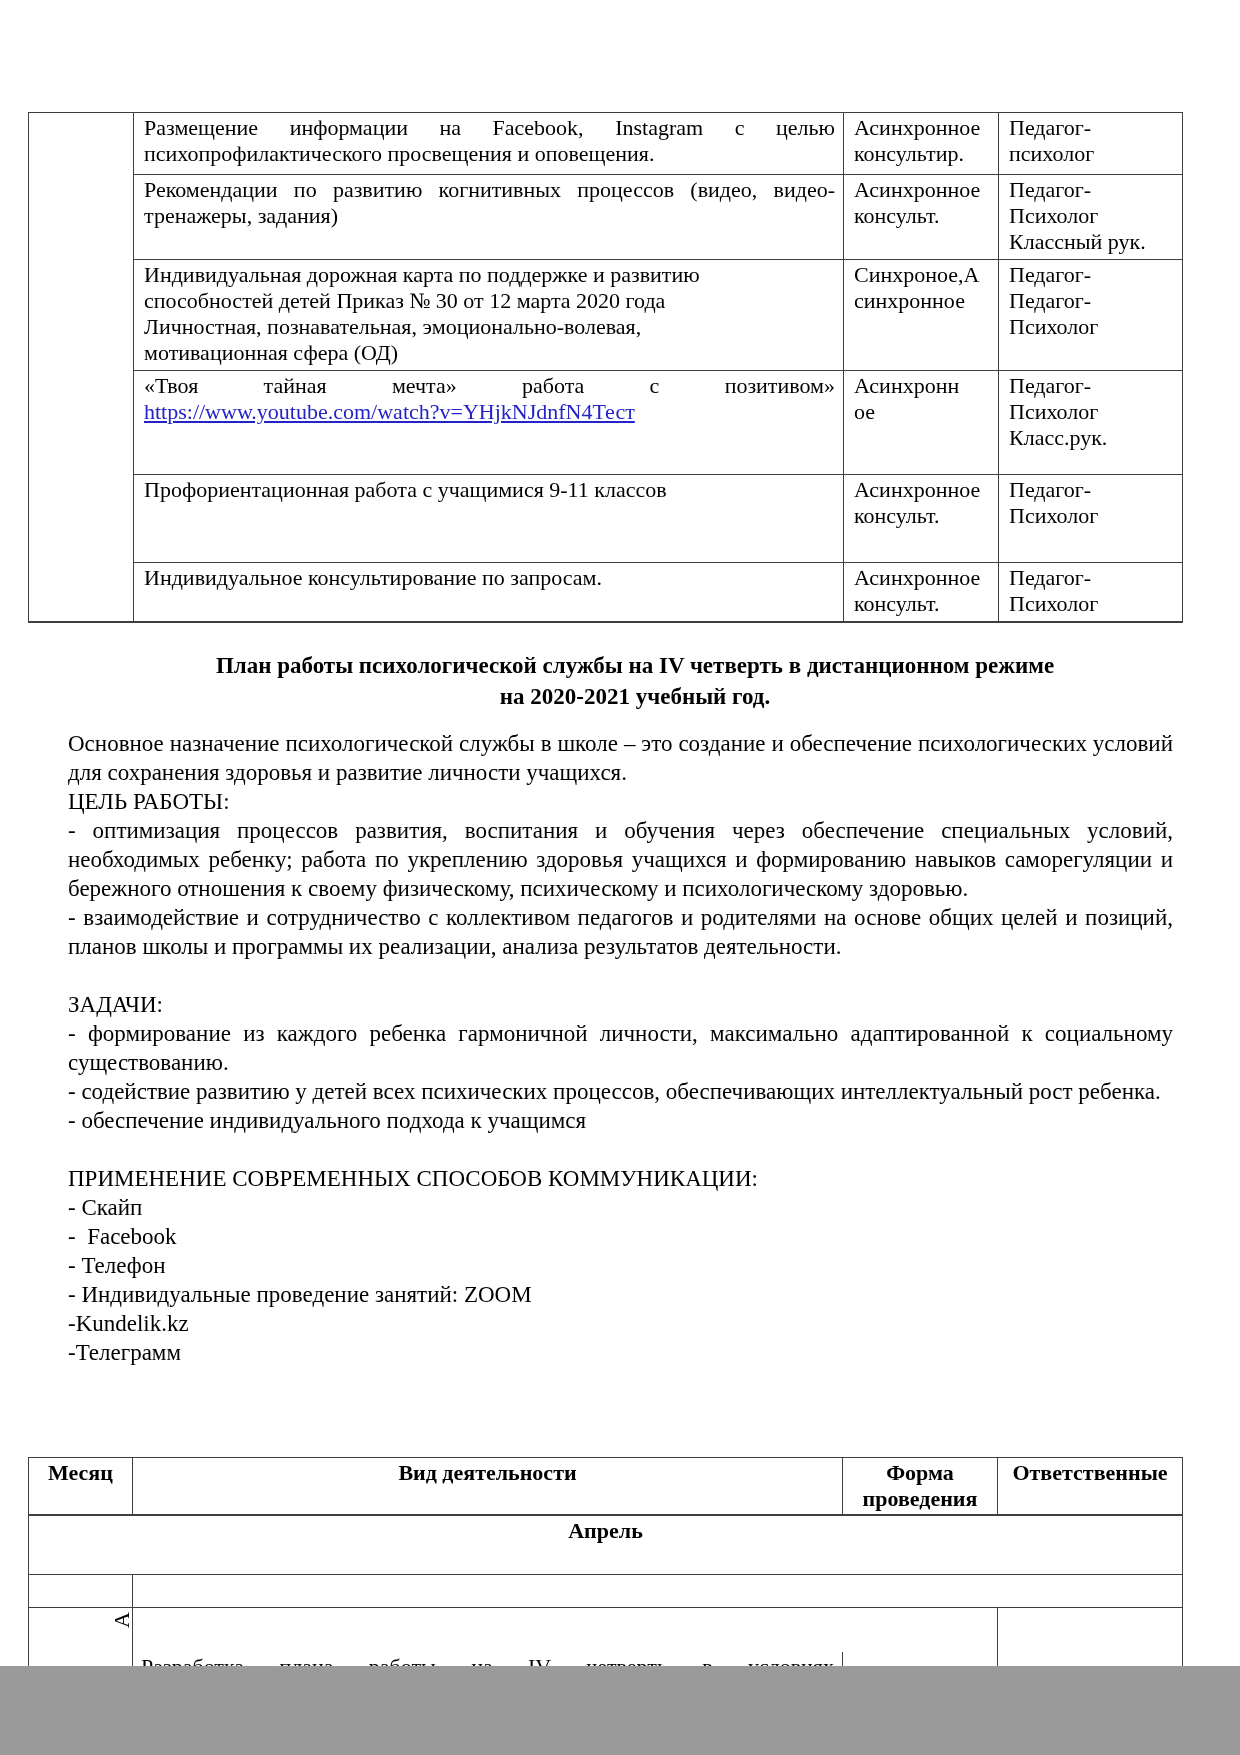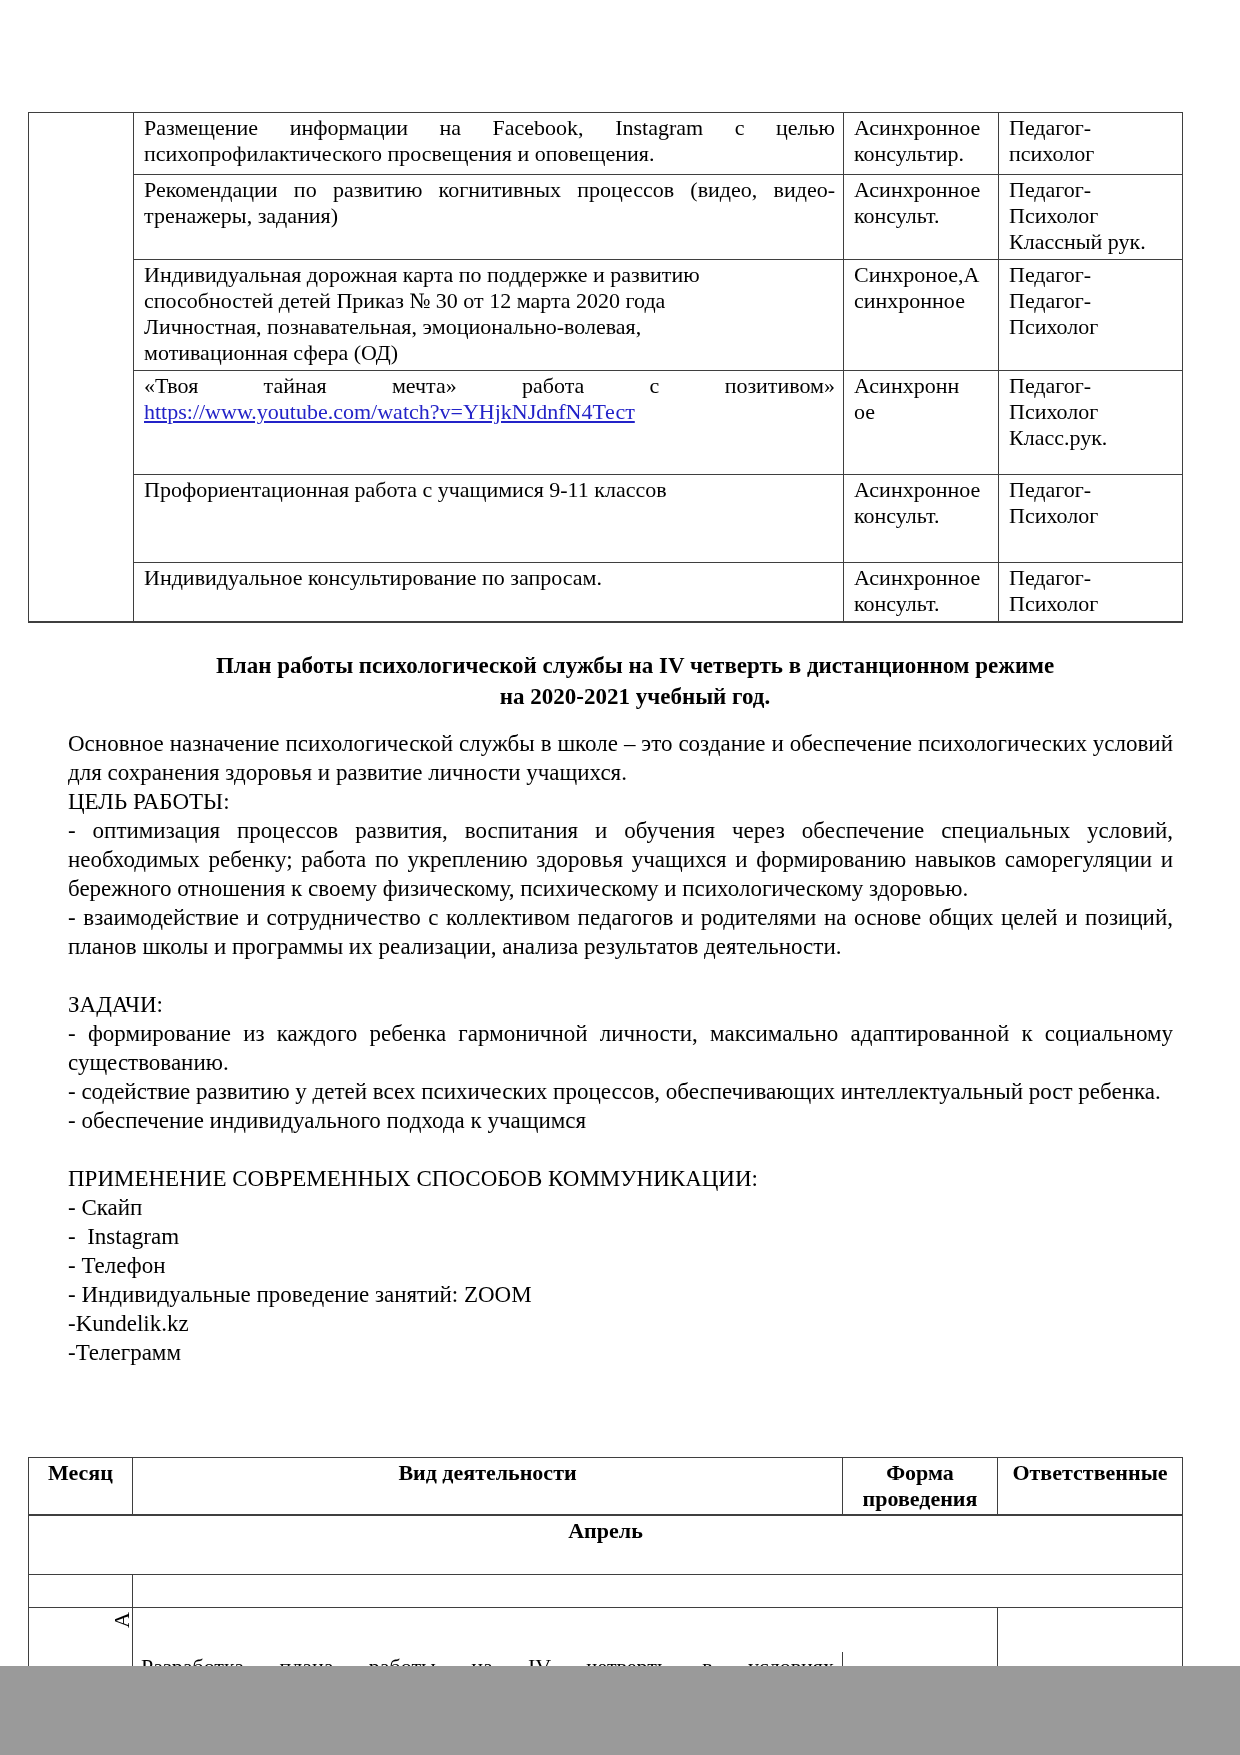--- a/index.html
+++ b/index.html
@@ -172,21 +172,21 @@
     <div class="para justify">- оптимизация процессов развития, воспитания и обучения через обеспечение специальных условий, необходимых ребенку; работа по укреплению  здоровья учащихся и формированию навыков саморегуляции и бережного отношения к своему физическому, психическому и психологическому здоровью.</div>
     <div class="para justify">- взаимодействие и сотрудничество с коллективом педагогов и родителями на основе общих целей и позиций, планов школы и программы их реализации, анализа результатов деятельности.</div>
     <div class="para gap"></div>
     <div class="para plain">ЗАДАЧИ:</div>
     <div class="para justify">- формирование из каждого ребенка гармоничной личности, максимально адаптированной к социальному существованию.</div>
     <div class="para justify">- содействие развитию у детей всех психических процессов, обеспечивающих интеллектуальный рост ребенка.</div>
     <div class="para plain">- обеспечение индивидуального подхода к учащимся</div>
     <div class="para gap"></div>
     <div class="para plain">ПРИМЕНЕНИЕ СОВРЕМЕННЫХ СПОСОБОВ КОММУНИКАЦИИ:</div>
     <div class="para plain">- Скайп</div>
-    <div class="para plain">-  Instagram</div>
+    <div class="para plain">-  Facebook</div>
     <div class="para plain">- Телефон</div>
     <div class="para plain">- Индивидуальные проведение занятий: ZOOM</div>
     <div class="para plain">-Kundelik.kz</div>
     <div class="para plain">-Телеграмм</div>
   </div>
 
   <div class="btable">
 
     <div class="brow header">
       <div class="bcell bc-month">Месяц</div>

